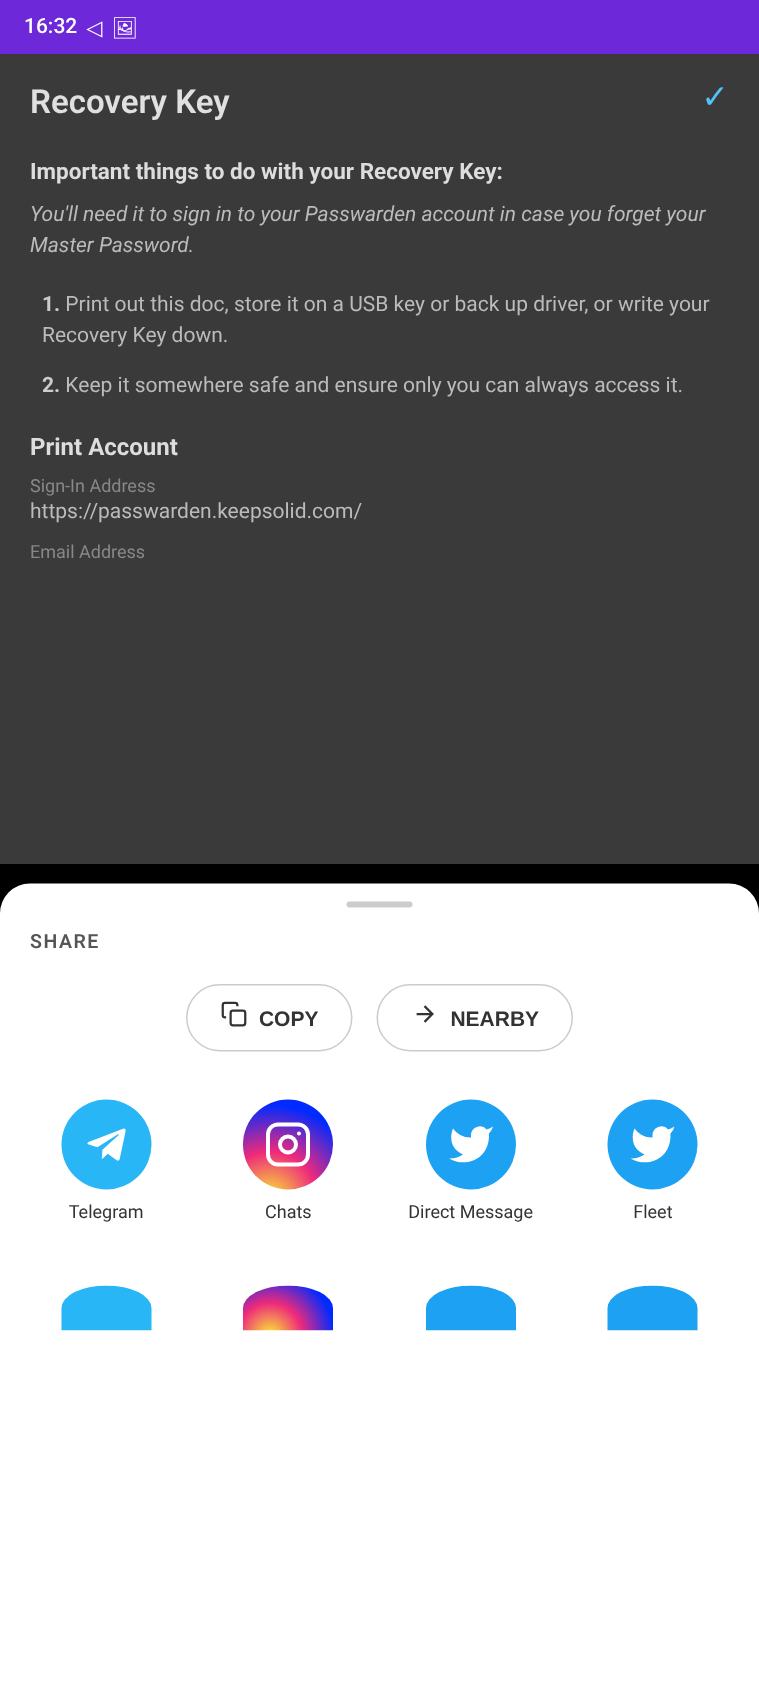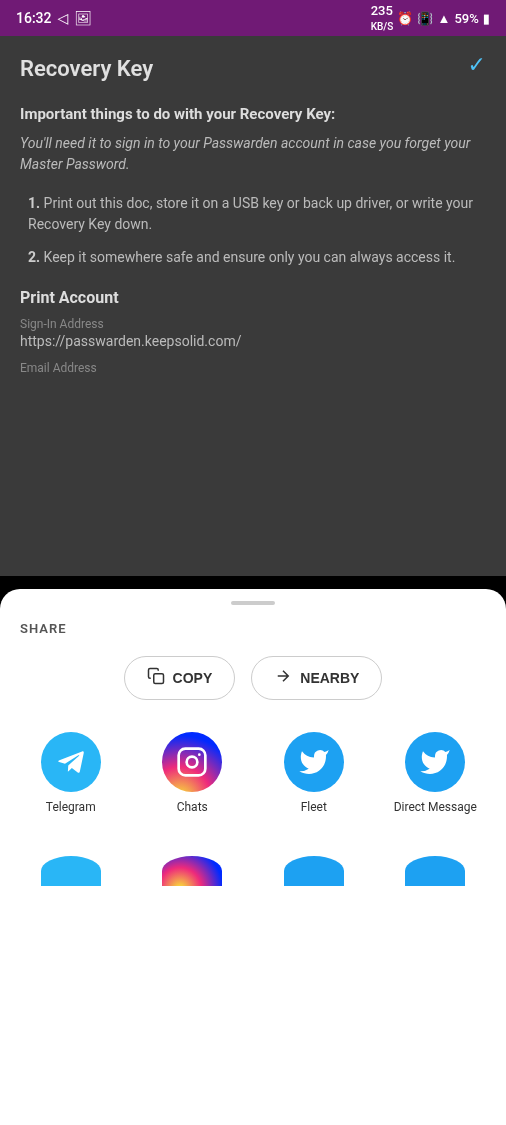--- a/index.html
+++ b/index.html
@@ -9,21 +9,21 @@
       overflow: hidden;
       font-family: 'Roboto', Arial, sans-serif;
       background: #000;
       position: relative;
     }
 
     
     .status-bar {
       width: 100%;
       height: 36px;
-      background: #701a75;
+      background: #6d28d9;
       display: flex;
       align-items: center;
       justify-content: space-between;
       padding: 0 16px;
       color: #fff;
       font-size: 14px;
       font-weight: 500;
       position: relative;
       z-index: 10;
     }
@@ -209,30 +209,20 @@
   </style>
 </head>
 <body>
 
 <div class="status-bar">
   <div class="status-bar-left">
     <span>16:32</span>
     <span>◁</span>
     <span>🖼</span>
   </div>
-  <div class="status-bar-right">
-    <span>
-      <span>235</span><br style="line-height:1"><span style="font-size:10px">KB/S</span>
-    </span>
-    <span>⏰</span>
-    <span>📳</span>
-    <span>▲</span>
-    <span>59%</span>
-    <span>▮</span>
-  </div>
 </div>
 
 <div class="bg-content">
   <span class="checkmark">✓</span>
   <h1>Recovery Key</h1>
   <p class="bold-label">Important things to do with your Recovery Key:</p>
   <p class="intro-text">You'll need it to sign in to your Passwarden account in case you forget your Master Password.</p>
   <div class="list-item">
     <span class="num">1. </span><span>Print out this doc, store it on a USB key or back up driver, or write your Recovery Key down.</span>
   </div>
@@ -292,30 +282,30 @@
       </div>
       <span class="app-label">Chats</span>
     </div>
 
     <div class="app-item">
       <div class="app-icon-circle twitter-bg">
         <svg width="32" height="32" viewBox="0 0 24 24" fill="white">
           <path d="M23 3a10.9 10.9 0 0 1-3.14 1.53 4.48 4.48 0 0 0-7.86 3v1A10.66 10.66 0 0 1 3 4s-4 9 5 13a11.64 11.64 0 0 1-7 2c9 5 20 0 20-11.5a4.5 4.5 0 0 0-.08-.83A7.72 7.72 0 0 0 23 3z"></path>
         </svg>
       </div>
-      <span class="app-label">Fleet</span>
+      <span class="app-label">Direct Message</span>
     </div>
 
     <div class="app-item">
       <div class="app-icon-circle twitter-bg">
         <svg width="32" height="32" viewBox="0 0 24 24" fill="white">
           <path d="M23 3a10.9 10.9 0 0 1-3.14 1.53 4.48 4.48 0 0 0-7.86 3v1A10.66 10.66 0 0 1 3 4s-4 9 5 13a11.64 11.64 0 0 1-7 2c9 5 20 0 20-11.5a4.5 4.5 0 0 0-.08-.83A7.72 7.72 0 0 0 23 3z"></path>
         </svg>
       </div>
-      <span class="app-label">Direct Message</span>
+      <span class="app-label">Fleet</span>
     </div>
   </div>
 
   <div class="apps-row-bottom" style="margin-top: 24px; overflow: hidden;">
     <div class="app-item">
       <div style="width:60px;height:30px;border-radius:50% 50% 0 0;background:#29b6f6;"></div>
     </div>
     <div class="app-item">
       <div style="width:60px;height:30px;border-radius:50% 50% 0 0;background:radial-gradient(circle at 30% 110%, #f9ed32 0%, #ee2a7b 40%, #002aff 80%);"></div>
     </div>

